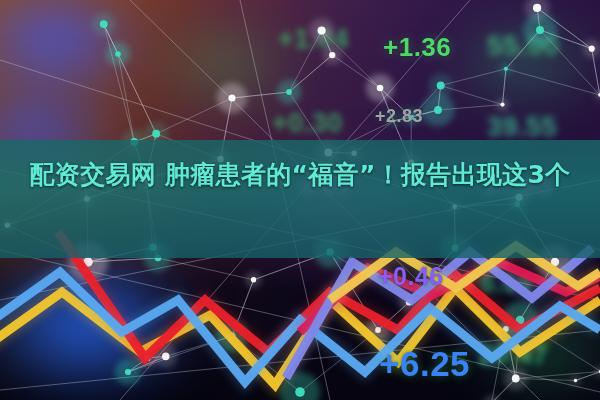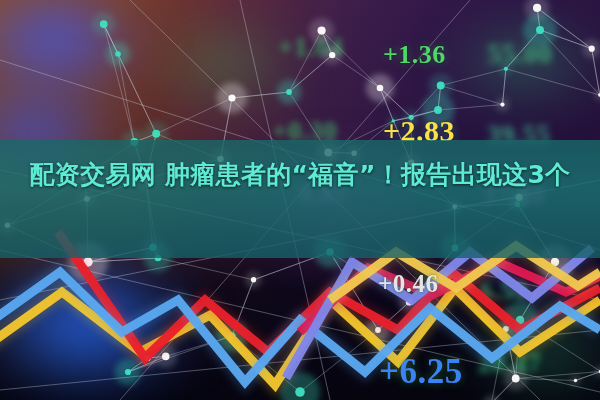--- a/index.html
+++ b/index.html
@@ -40,21 +40,21 @@
   .blob-blue-bl{left:-30px;top:250px;width:230px;height:150px;
     background:radial-gradient(ellipse at center,rgba(40,110,255,.95),rgba(30,80,230,0) 70%);}
   .blob-mag{left:250px;top:150px;width:190px;height:120px;
     background:radial-gradient(ellipse at center,rgba(180,60,180,.35),rgba(180,60,180,0) 72%);}
 
   
   .layer{position:absolute;inset:0;}
   
   .ticker{
     position:absolute;font-weight:700;letter-spacing:.5px;
-    font-family:Liberation Serif, serif;white-space:nowrap;margin-top:8px;
+    font-family:Liberation Sans, sans-serif;white-space:nowrap;
   }
   
   .band{
     position:absolute;left:0;width:600px;
     background:linear-gradient(180deg,
       rgba(24,104,104,.80) 0%,
       rgba(26,112,112,.84) 40%,
       rgba(22,96,104,.80) 100%);
   }
   .headline{
@@ -339,22 +339,22 @@
       <polyline points="300,332 368,268 432,295 498,262 566,292 600,276" fill="none" stroke="#e0184f" stroke-width="16" stroke-linejoin="miter" stroke-linecap="butt" opacity="0.22" filter="blur(4px)"></polyline>
       <polyline points="300,332 368,268 432,295 498,262 566,292 600,276" fill="none" stroke="#e0184f" stroke-width="9" stroke-linejoin="miter" stroke-linecap="butt" opacity="0.96"></polyline>
       <polyline points="286,378 352,262 412,300 470,252 532,298 592,248" fill="none" stroke="#7f86e8" stroke-width="16" stroke-linejoin="miter" stroke-linecap="butt" opacity="0.22" filter="blur(4px)"></polyline>
       <polyline points="286,378 352,262 412,300 470,252 532,298 592,248" fill="none" stroke="#7f86e8" stroke-width="9" stroke-linejoin="miter" stroke-linecap="butt" opacity="0.96"></polyline>
       <polyline points="330,300 396,252 456,288 516,246 578,286 600,272" fill="none" stroke="#f0c850" stroke-width="16" stroke-linejoin="miter" stroke-linecap="butt" opacity="0.22" filter="blur(4px)"></polyline>
       <polyline points="330,300 396,252 456,288 516,246 578,286 600,272" fill="none" stroke="#f0c850" stroke-width="9" stroke-linejoin="miter" stroke-linecap="butt" opacity="0.96"></polyline>
     </svg>
 
   <div class="layer" id="ticker-layer">
       <div class="ticker" style="left: 383px; top: 32px; font-size: 26px; color: rgb(79, 216, 106); text-shadow: rgba(79, 216, 106, 0.4) 0px 0px 10px, rgba(0, 0, 0, 0.5) 0px 0px 3px;">+1.36</div>
-      <div class="ticker" style="left: 383px; top: 106px; font-size: 30px; color: #fde047; text-shadow: rgba(63, 227, 200, 0.4) 0px 0px 10px, rgba(0, 0, 0, 0.5) 0px 0px 3px;">+2.83</div>
-      <div class="ticker" style="left: 378px; top: 262px; font-size: 25px; color: #e5e5e5; text-shadow: rgba(63, 216, 122, 0.4) 0px 0px 10px, rgba(0, 0, 0, 0.5) 0px 0px 3px;">+0.46</div>
+      <div class="ticker" style="left: 375px; top: 106px; font-size: 18px; color: #a3a3a3; text-shadow: rgba(63, 227, 200, 0.4) 0px 0px 10px, rgba(0, 0, 0, 0.5) 0px 0px 3px;">+2.83</div>
+      <div class="ticker" style="left: 378px; top: 262px; font-size: 25px; color: #8b5cf6; text-shadow: rgba(63, 216, 122, 0.4) 0px 0px 10px, rgba(0, 0, 0, 0.5) 0px 0px 3px;">+0.46</div>
       <div class="ticker" style="left: 379px; top: 344px; font-size: 35px; color: #3b82f6; text-shadow: rgba(68, 224, 106, 0.4) 0px 0px 10px, rgba(0, 0, 0, 0.5) 0px 0px 3px;">+6.25</div>
     </div>
 
   <div class="band" id="headline-band" style="top:140px;height:118px;"></div>
 
   <div class="headline" id="headline-line1" style="top:158px;font-size:25px;line-height:34px;">配资交易网 肿瘤患者的“福音”！报告出现这3个</div>
 
 
 </div>
 

